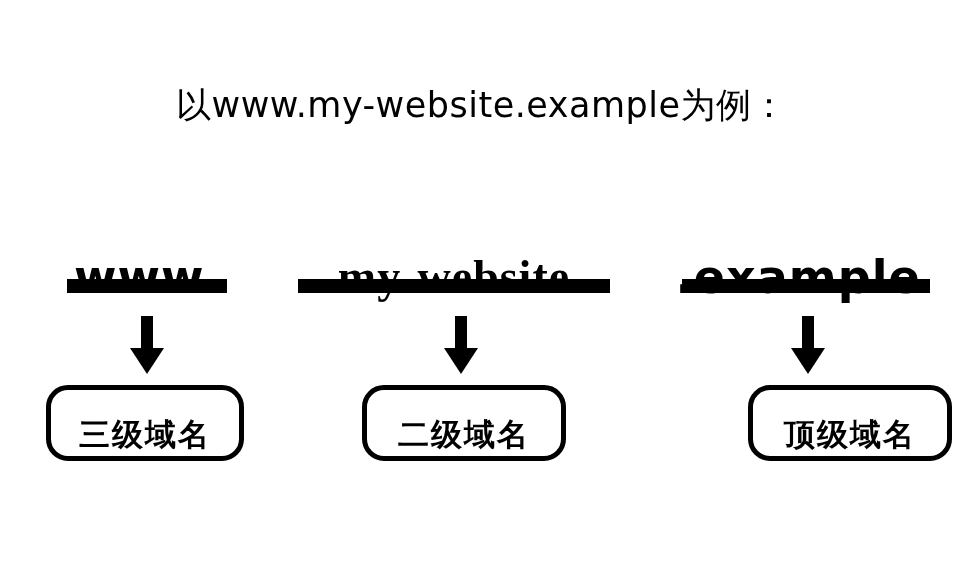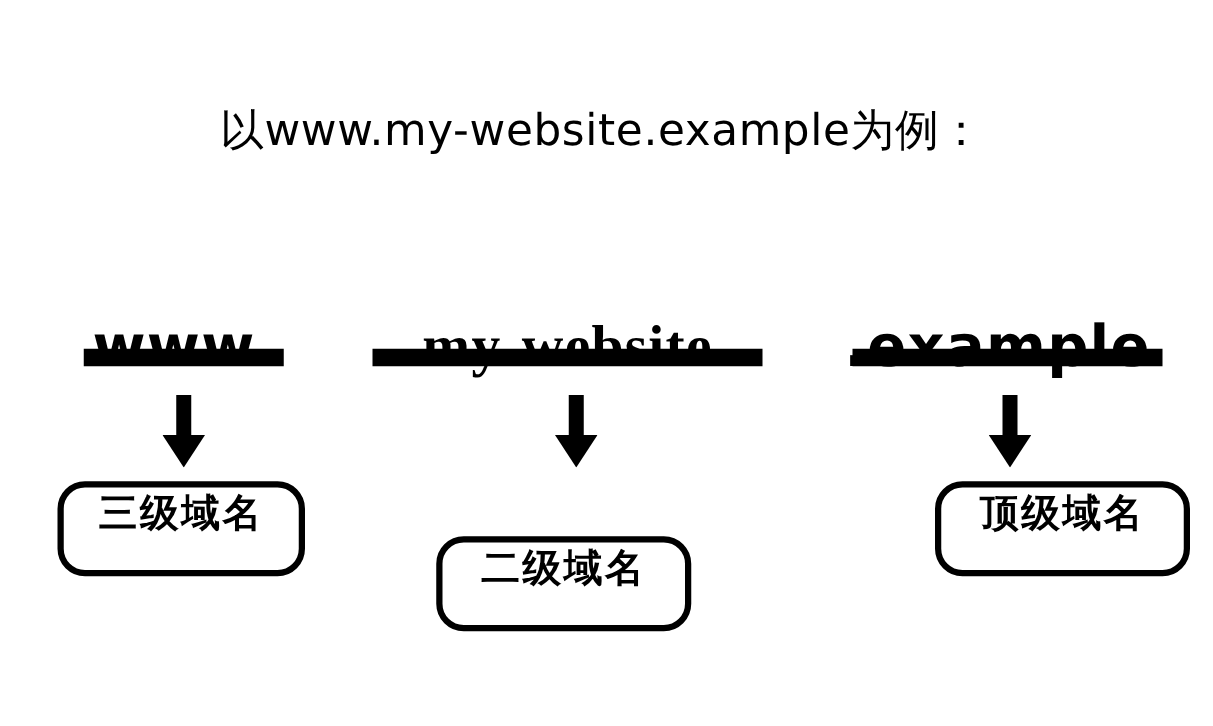--- a/index.html
+++ b/index.html
@@ -5,21 +5,21 @@
     html, body { margin: 0; padding: 0; background: #ffffff; }
     body { width: 970px; height: 581px; position: relative; overflow: hidden;
            font-family: "DejaVu Sans", "Liberation Sans", sans-serif; color: #000; }
     .title { position: absolute; left: 176px; top: 80px; width: 680px; height: 50px;
              font-size: 35px; font-weight: normal; line-height: 50px; white-space: nowrap; letter-spacing: 0.5px; }
     .part { position: absolute; top: 215px; font-size: 46px; font-weight: bold; line-height: 56px;
             white-space: nowrap; text-align: center; letter-spacing: 1px; margin-top: 34px; }
     .bar { position: absolute; top: 279px; height: 14px; background: #000; }
     .arrow { position: absolute; top: 316px; width: 34px; height: 58px; }
     .box { position: absolute; top: 385px; height: 66px; border: 5px solid #000; border-radius: 22px;
-           display: flex; align-items: flex-start; justify-content: center;
+           display: flex; align-items: flex-end; justify-content: center;
            font-size: 31px; font-weight: bold; letter-spacing: 2px; box-sizing: content-box; }
   </style>
 </head>
 <body>
 
 <div class="title">以www.my-website.example为例：</div>
 
 <div class="part" style="left:67px;width:160px;">www.</div>
 <div class="bar" style="left:67px;width:160px;"></div>
 <svg class="arrow" style="left:130px;" viewBox="0 0 34 58">
@@ -29,21 +29,21 @@
 <div class="box" style="left:46px;width:188px;">
   <span>三级域名</span>
 </div>
 
 <div class="part" style="left:298px;width:312px;font-family:Liberation Serif, serif;">my-website</div>
 <div class="bar" style="left:298px;width:312px;"></div>
 <svg class="arrow" style="left:444px;" viewBox="0 0 34 58">
   <rect x="11" y="0" width="12" height="34" fill="#000"></rect>
   <polygon points="0,32 34,32 17,58" fill="#000"></polygon>
 </svg>
-<div class="box" style="left:349px;width:194px;margin-top:44px;">
+<div class="box" style="left:362px;width:194px;">
   <span>二级域名</span>
 </div>
 
 <div class="part" style="left:674px;width:248px;">.example</div>
 <div class="bar" style="left:682px;width:248px;"></div>
 <svg class="arrow" style="left:791px;" viewBox="0 0 34 58">
   <rect x="11" y="0" width="12" height="34" fill="#000"></rect>
   <polygon points="0,32 34,32 17,58" fill="#000"></polygon>
 </svg>
 <div class="box" style="left:748px;width:194px;">

